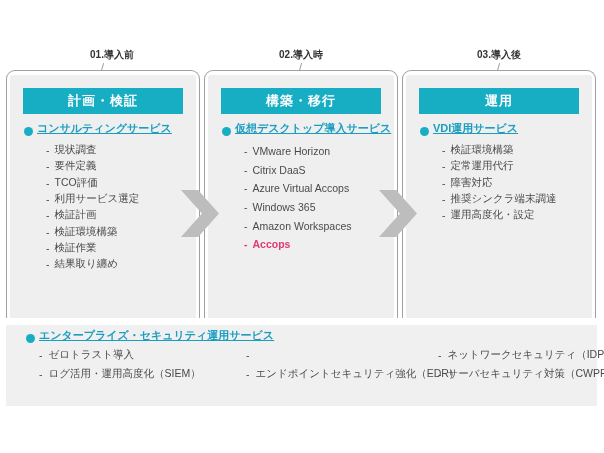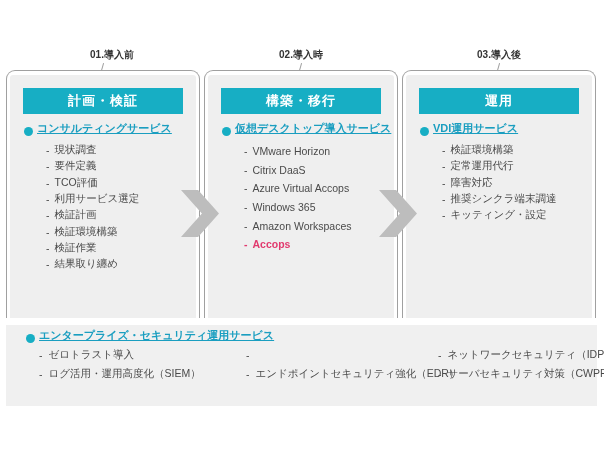--- a/index.html
+++ b/index.html
@@ -164,21 +164,21 @@
           <li>
             <span class="dash">-</span>
             <span>障害対応</span>
           </li>
           <li>
             <span class="dash">-</span>
             <span>推奨シンクラ端末調達</span>
           </li>
           <li>
             <span class="dash">-</span>
-            <span>キッティング・設定</span>
+            <span>運用高度化・設定</span>
           </li>
         </ul>
     </div>
   </div>
 
   <div class="chevron c0"></div>
   <div class="chevron c1"></div>
 
   <div class="bottom-band">
     <div class="service-row">

